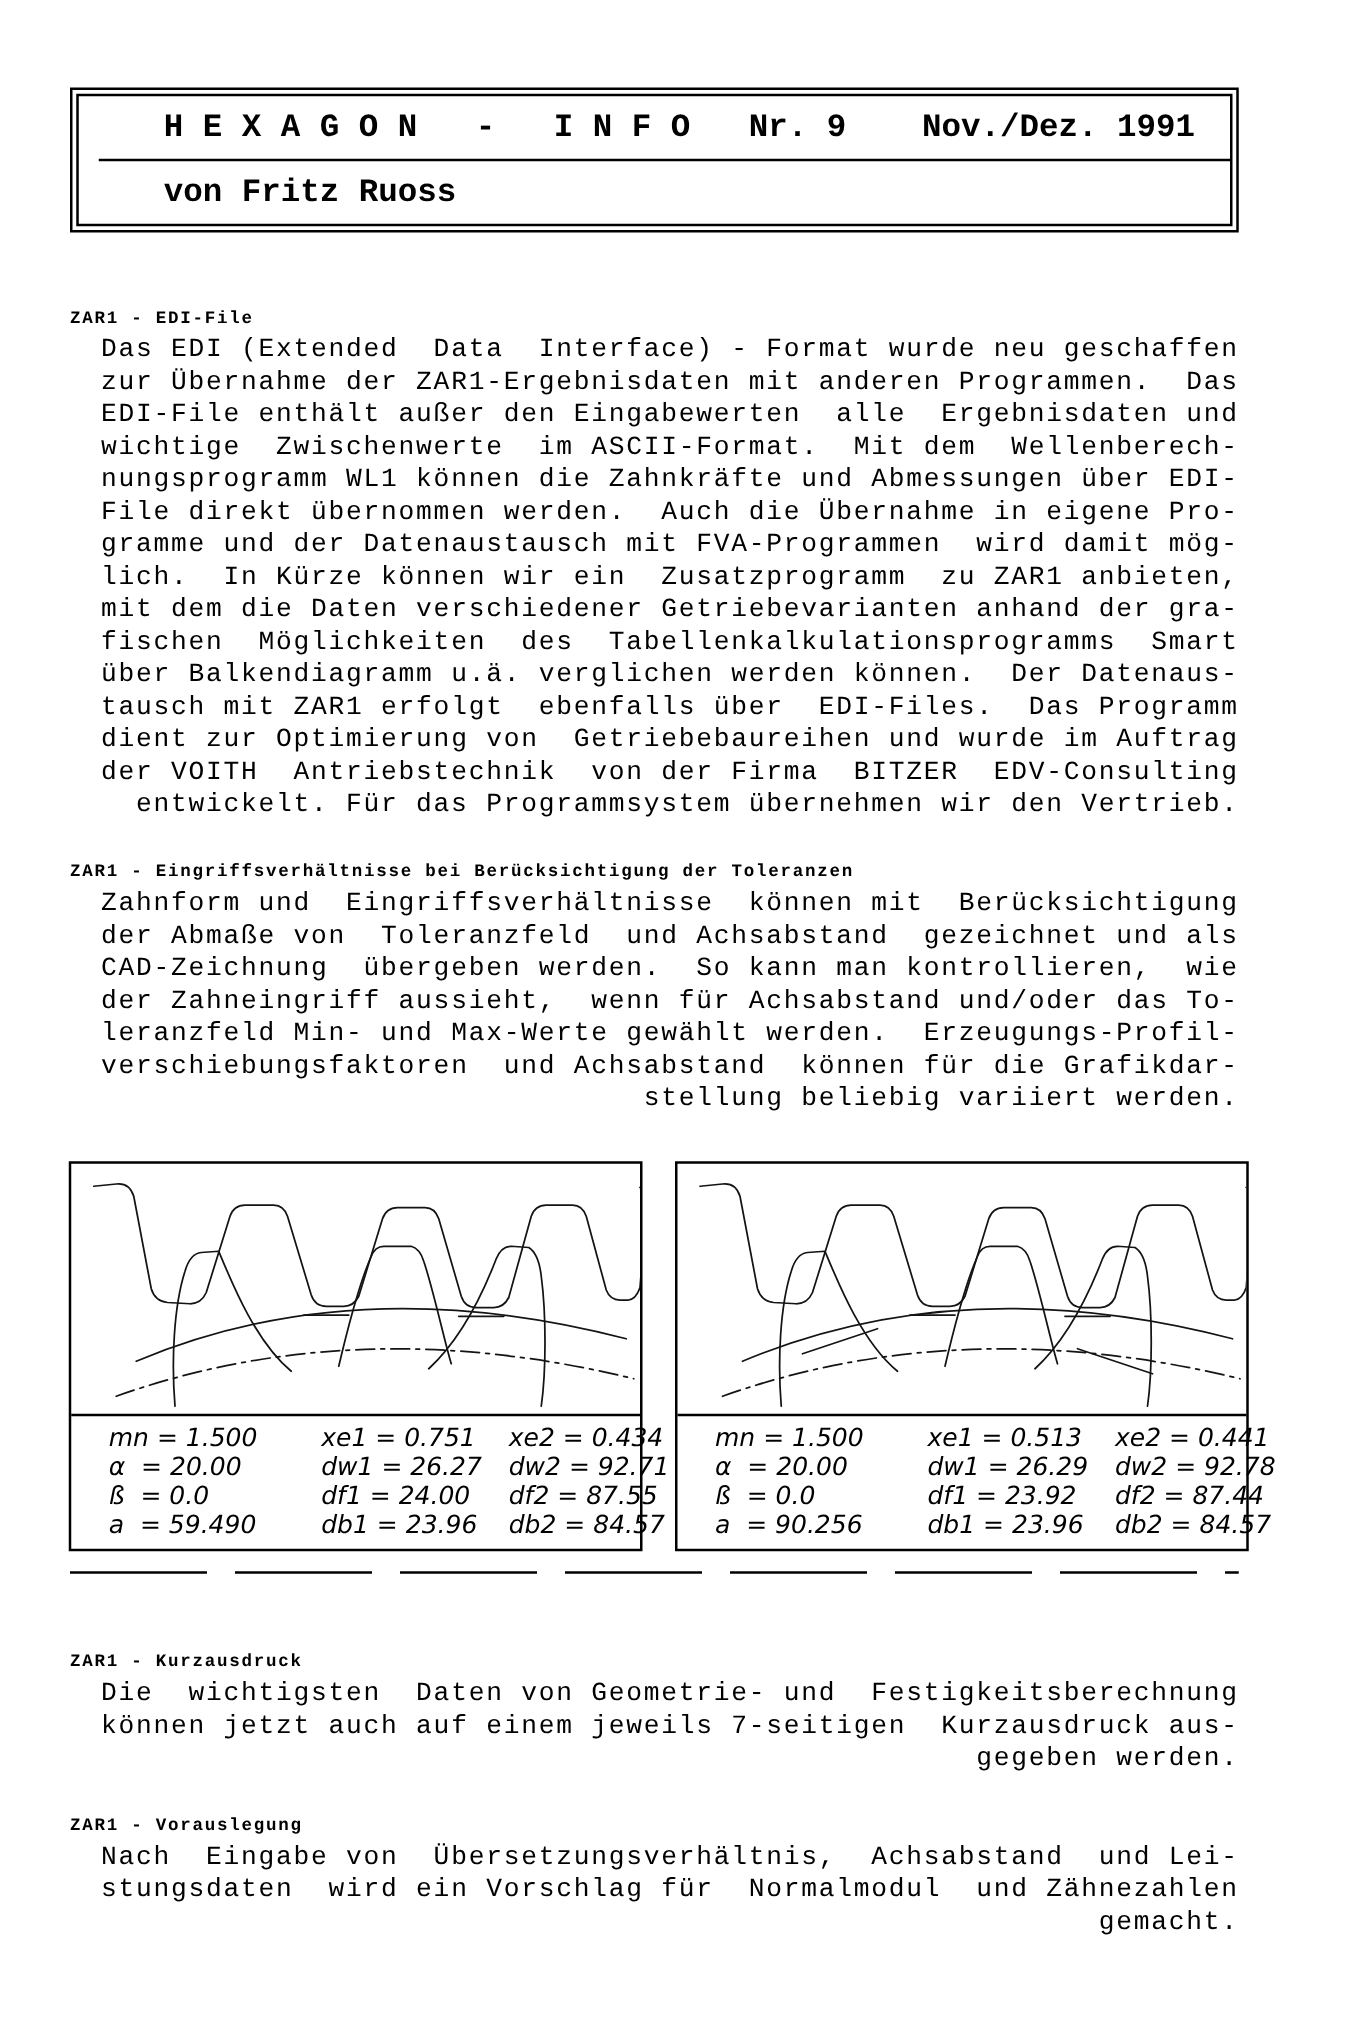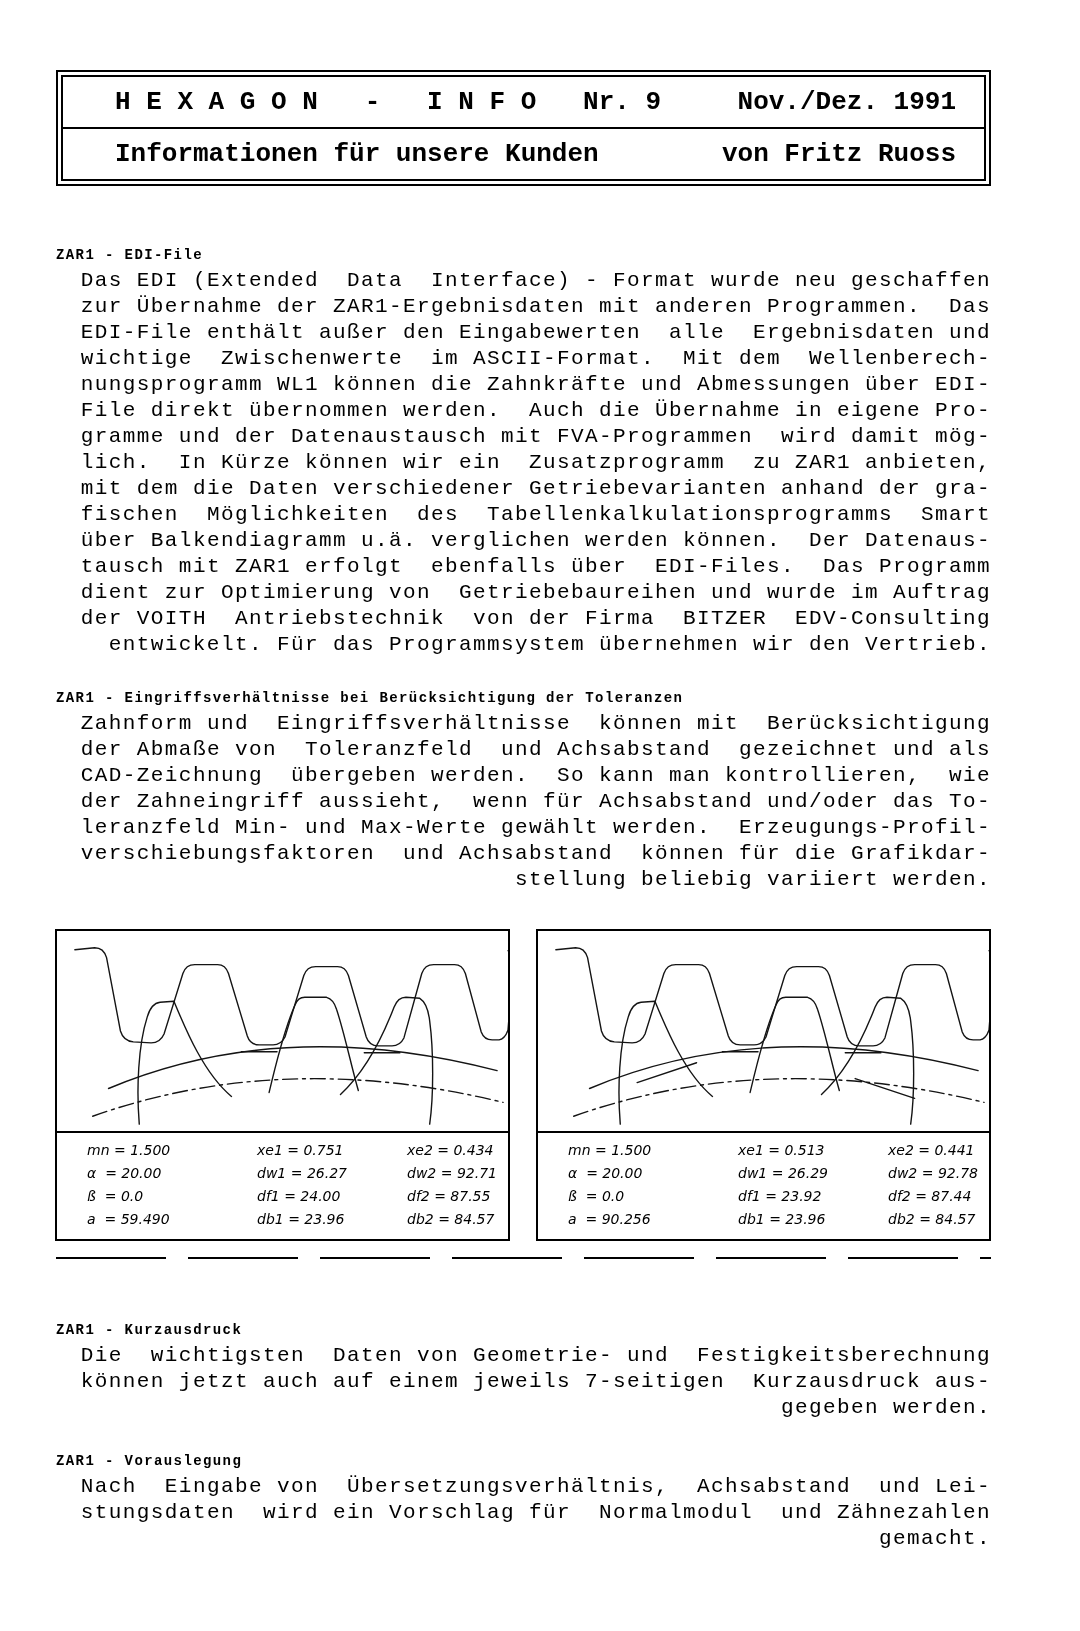--- a/index.html
+++ b/index.html
@@ -17,21 +17,21 @@
   
   .masthead{
     border:2px solid #000;
     padding:3px;
     margin-bottom:56px;
   }
   .masthead-inner{border:2px solid #000;}
   .mast-row{
     display:flex;justify-content:space-between;align-items:center;
     padding:10px 28px 10px 52px;
-    font-weight:bold;font-size:26px;white-space:pre;
+    font-weight:bold;font-size:26px;white-space:pre;margin-left:16px;
   }
   .mast-row-bottom{border-top:2px solid #000;}
   
   .article{margin:0 0 27px 0;}
   .article h2{
     margin:0;padding:0;
     font-size:14px;font-weight:bold;letter-spacing:1.4px;
     line-height:26px;
   }
   .para{
@@ -53,21 +53,21 @@
   }
   .drawing{
     height:200px;
     border-bottom:2px solid #000;
   }
   .drawing svg{display:block;width:100%;height:100%;}
   .figtable{
     padding:6px 4px 8px 30px;
     font-family:"DejaVu Sans","Liberation Sans",sans-serif;
     font-style:italic;
-    font-size:14px;line-height:23px;
+    font-size:20px;line-height:23px;
   }
   .figrow{
     display:grid;
     grid-template-columns:170px 150px 1fr;
   }
   .figcell{white-space:pre;}
   
   .rule-broken{
     margin-top:16px;
     height:2px;
@@ -81,21 +81,20 @@
 <div class="page">
   <div class="content">
 
     <div class="masthead">
       <div class="masthead-inner">
         <div class="mast-row mast-row-top">
           <span>H E X A G O N   -   I N F O   Nr. 9</span>
           <span>Nov./Dez. 1991</span>
         </div>
         <div class="mast-row mast-row-bottom">
-          <span>Informationen für unsere Kunden</span>
           <span>von Fritz Ruoss</span>
         </div>
       </div>
     </div>
 
     <section class="article">
       <h2>ZAR1 - EDI-File</h2>
       <div class="para">Das EDI (Extended  Data  Interface) - Format wurde neu geschaffen
 zur Übernahme der ZAR1-Ergebnisdaten mit anderen Programmen.  Das
 EDI-File enthält außer den Eingabewerten  alle  Ergebnisdaten und

